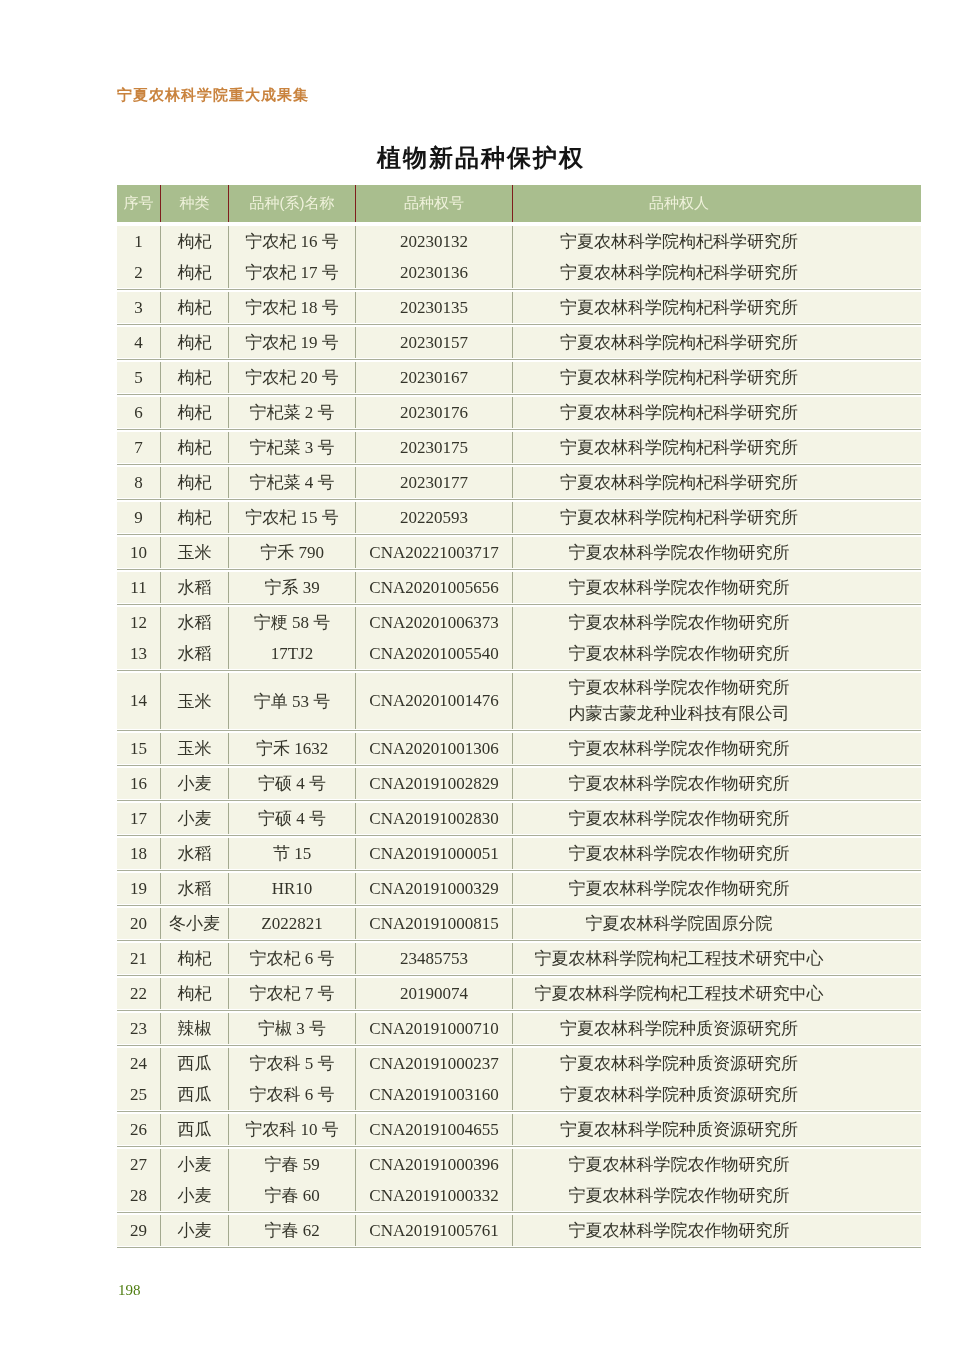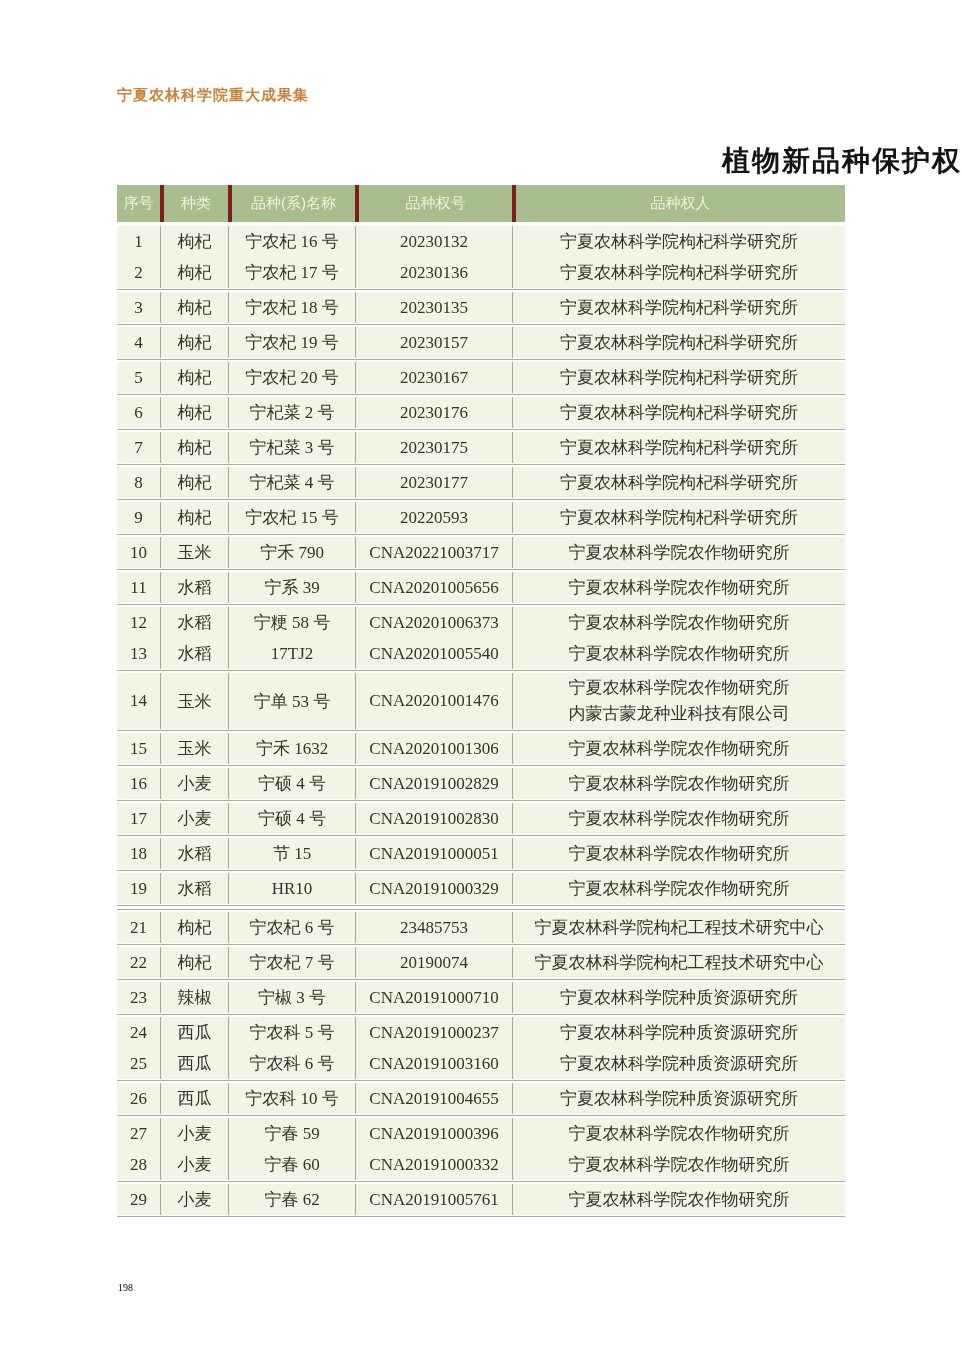--- a/index.html
+++ b/index.html
@@ -13,41 +13,41 @@
   .page { position: absolute; inset: 0; background: #ffffff; }
 
   .running-header {
     position: absolute; left: 117px; top: 86px;
     font-size: 15px; font-weight: 700;
     color: #c9833e; letter-spacing: 1px;
   }
 
   .doc-title {
     position: absolute; top: 142px; left: 0; width: 962px;
-    text-align: right;
+    text-align: center;
     font-family: "Liberation Serif", serif;
-    font-weight: bold; font-size: 28px; color: #141414;
+    font-weight: bold; font-size: 24px; color: #141414;
     letter-spacing: 2px;
   }
 
   .table {
-    position: absolute; left: 117px; top: 185px; width: 728px;
+    position: absolute; left: 117px; top: 185px; width: 804px;
   }
   .thead, .row {
     display: grid;
     grid-template-columns: 43px 68px 127px 157px 333px;
   }
   .thead {
     height: 37px;
     background: #a9be8e;
   }
   .th {
     display: flex; align-items: center; justify-content: center;
     color: #f0f2dc; font-size: 15px;
-    border-left: 4px solid #7f1d1d;
+    border-left: 1px solid #7f1d1d;
   }
   .th:first-child { border-left: none; }
 
   .head-gap { height: 4px; }
 
   .group { background: #f4f4e6; }
   .row { min-height: 31px; }
   .td {
     display: flex; align-items: center; justify-content: center;
     text-align: center;
@@ -61,21 +61,21 @@
   .td.owner { flex-direction: column; line-height: 26px; padding: 2px 2px; }
 
   .sep {
     height: 4px;
     background: linear-gradient(to bottom, #ffffff 0px, #ffffff 1px, #a9ae99 1px, #a9ae99 2px, #ffffff 2px, #ffffff 4px);
   }
 
   .page-number {
     position: absolute; left: 118px; top: 1282px;
     font-family: "Liberation Serif", serif;
-    font-size: 10px; color: #000000;
+    font-size: 15px; color: #4d7c0f;
   }
 </style>
 </head>
 <body>
 
 <div class="page">
 
   <div class="running-header">宁夏农林科学院重大成果集</div>
 
   <div class="doc-title">植物新品种保护权</div>
@@ -306,20 +306,31 @@
             <div class="td">19</div>
             <div class="td">水稻</div>
             <div class="td">HR10</div>
             <div class="td">CNA20191000329</div>
             <div class="td owner">
               <div>宁夏农林科学院农作物研究所</div>
             </div>
           </div>
         </div>
         <div class="sep"></div>
+        <div class="group">
+          <div class="row">
+            <div class="td">20</div>
+            <div class="td">冬小麦</div>
+            <div class="td">Z022821</div>
+            <div class="td">CNA20191000815</div>
+            <div class="td owner">
+              <div>宁夏农林科学院固原分院</div>
+            </div>
+          </div>
+        </div>
         <div class="sep"></div>
         <div class="group">
           <div class="row">
             <div class="td">21</div>
             <div class="td">枸杞</div>
             <div class="td">宁农杞 6 号</div>
             <div class="td">23485753</div>
             <div class="td owner">
               <div>宁夏农林科学院枸杞工程技术研究中心</div>
             </div>

